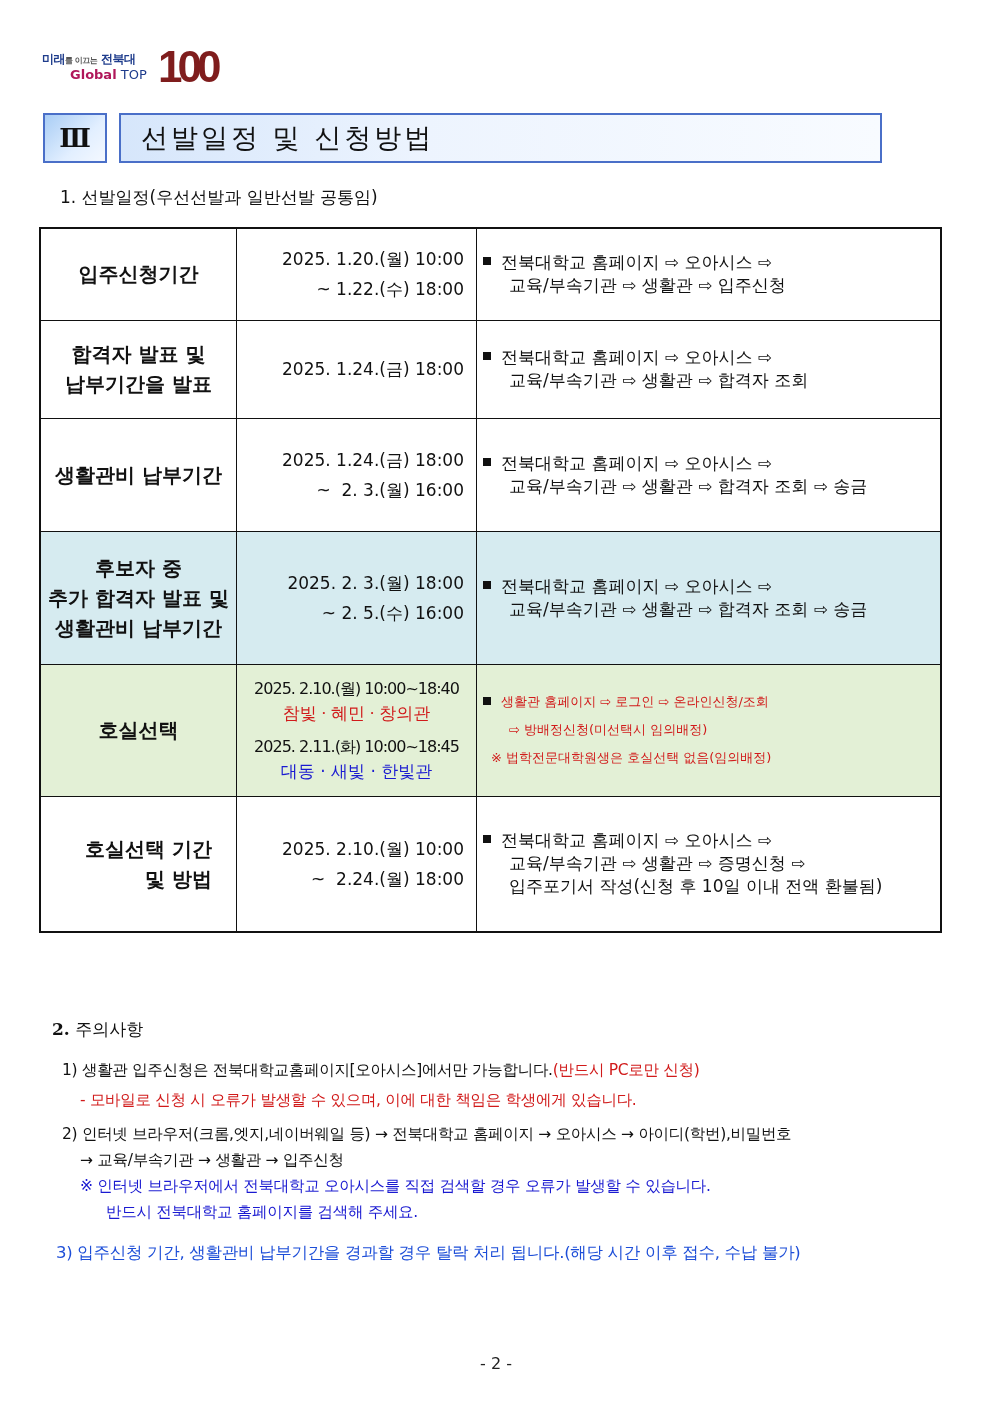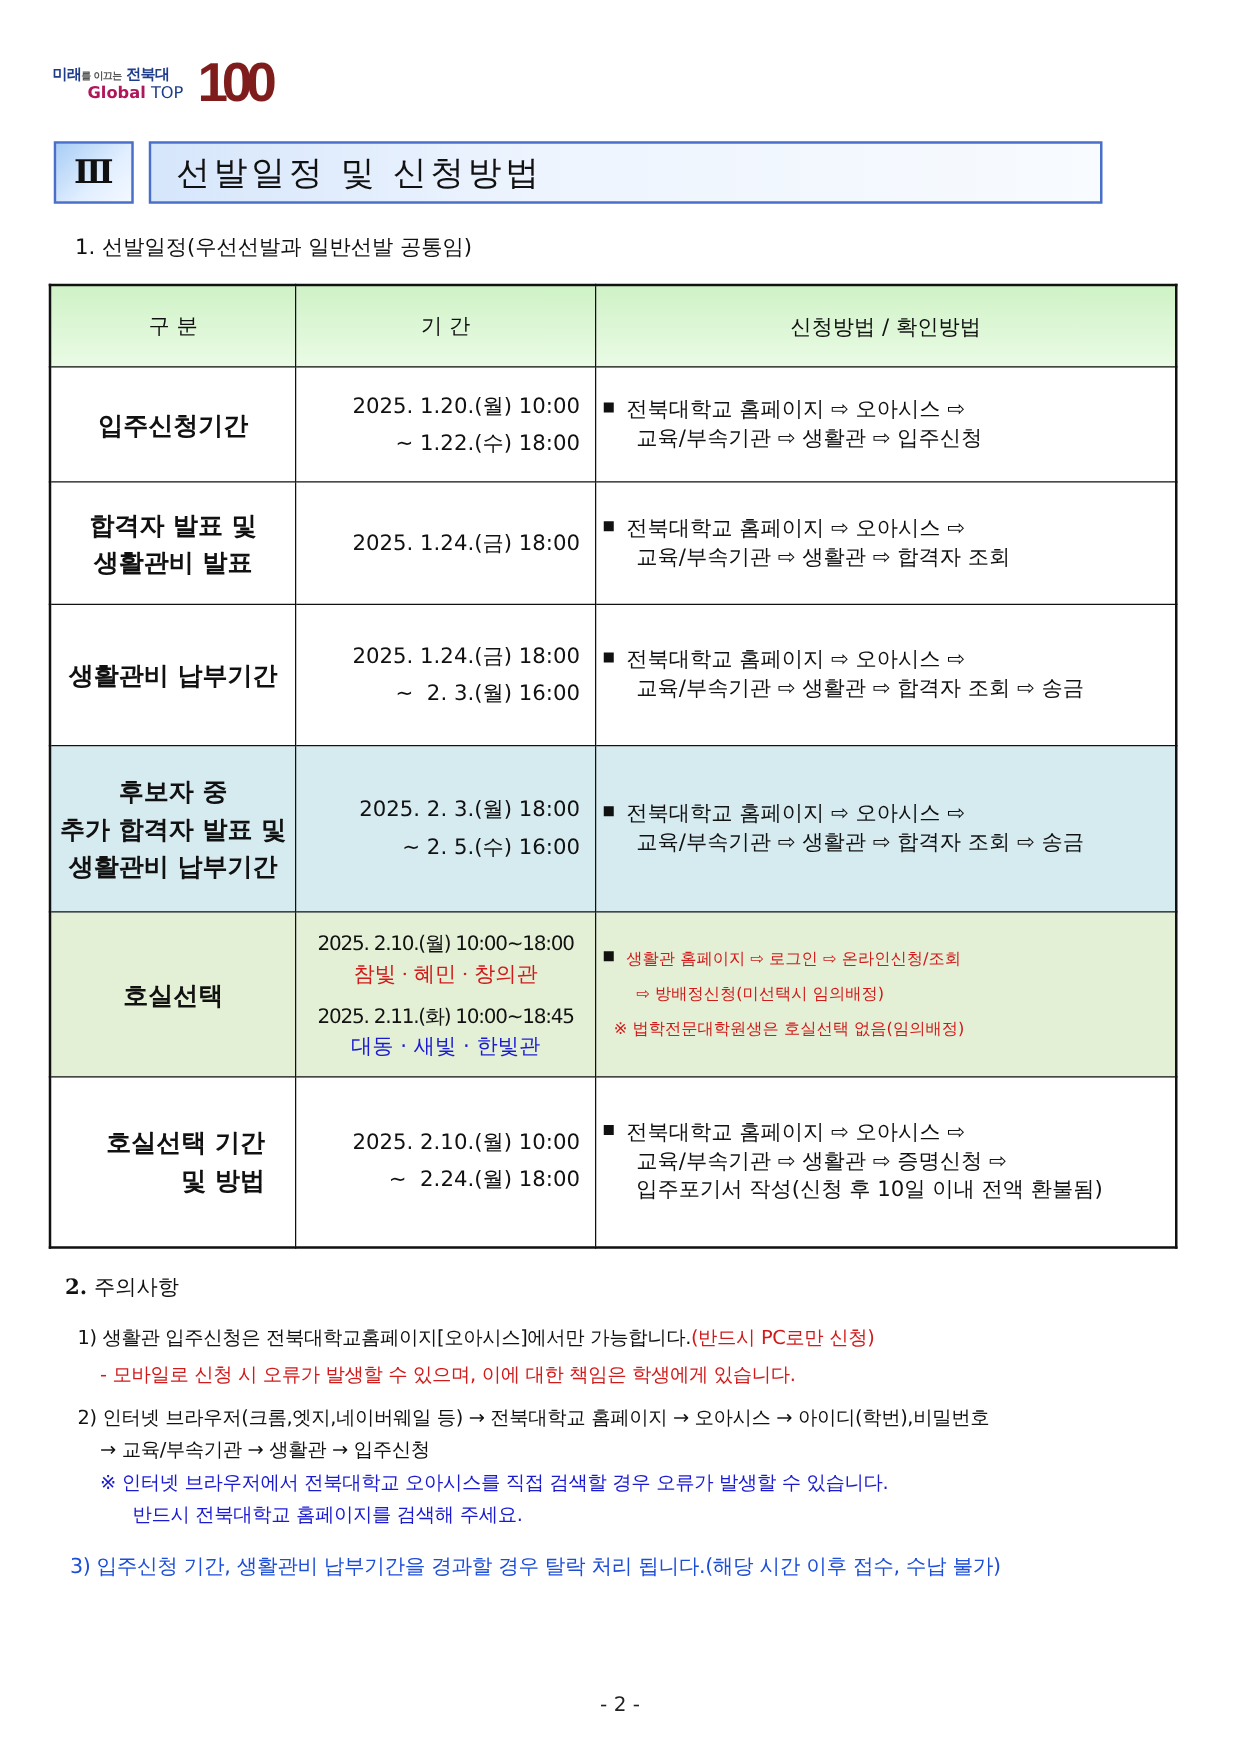--- a/index.html
+++ b/index.html
@@ -66,42 +66,37 @@
   <div class="logo-100">100</div>
 </div>
 
 <div class="sec-num">Ⅲ</div>
 <div class="sec-title">선발일정 및 신청방법</div>
 
 <div class="sub1">1. 선발일정(우선선발과 일반선발 공통임)</div>
 
 <table class="sched">
   <tbody>
-      <tr>
-    <th class="c1">구  분</th>
-    <th class="c2" style="text-align:center;">기      간</th>
-    <th>신청방법 / 확인방법</th>
-  </tr>
 
   <tr style="height:92px;">
     <td class="c1"><span>입주신청기간</span></td>
     <td class="c2">
       <span class="date-line">2025. 1.20.(월) 10:00</span>
       <span class="date-line">~ 1.22.(수) 18:00</span>
     </td>
     <td class="c3">
       <span class="method"><span class="bullet"></span><span>전북대학교 홈페이지 ⇨ 오아시스 ⇨</span></span>
       <span class="method" style="padding-left:26px;text-indent:0;">교육/부속기관 ⇨ 생활관 ⇨ 입주신청</span>
     </td>
   </tr>
 
   <tr style="height:98px;">
     <td class="c1">
       <span style="display:block;">합격자 발표 및</span>
-      <span style="display:block;">생활관비 발표</span>
+      <span style="display:block;">납부기간을 발표</span>
     </td>
     <td class="c2">
       <span class="date-line">2025. 1.24.(금) 18:00</span>
     </td>
     <td class="c3">
       <span class="method"><span class="bullet"></span><span>전북대학교 홈페이지 ⇨ 오아시스 ⇨</span></span>
       <span class="method" style="padding-left:26px;text-indent:0;">교육/부속기관 ⇨ 생활관 ⇨ 합격자 조회</span>
     </td>
   </tr>
 
@@ -129,21 +124,21 @@
     </td>
     <td class="c3">
       <span class="method"><span class="bullet"></span><span>전북대학교 홈페이지 ⇨ 오아시스 ⇨</span></span>
       <span class="method" style="padding-left:26px;text-indent:0;">교육/부속기관 ⇨ 생활관 ⇨ 합격자 조회 ⇨ 송금</span>
     </td>
   </tr>
 
   <tr class="row-green" style="height:132px;">
     <td class="c1"><span>호실선택</span></td>
     <td class="c2" style="line-height:25px;">
-      <span class="date-center condensed">2025. 2.10.(월) 10:00~18:00</span>
+      <span class="date-center condensed">2025. 2.10.(월) 10:00~18:40</span>
       <span class="date-center red" style="margin-bottom:8px;font-family:Liberation Serif, serif;">참빛 · 혜민 · 창의관</span>
       <span class="date-center condensed">2025. 2.11.(화) 10:00~18:45</span>
       <span class="date-center blue">대동 · 새빛 · 한빛관</span>
     </td>
     <td class="c3" style="line-height:28px;font-size:13px;">
       <span class="method red"><span class="bullet"></span><span>생활관 홈페이지 ⇨ 로그인 ⇨ 온라인신청/조회</span></span>
       <span class="method red" style="padding-left:26px;text-indent:0;">⇨ 방배정신청(미선택시 임의배정)</span>
       <span class="method red" style="padding-left:8px;text-indent:0;">※ 법학전문대학원생은 호실선택 없음(임의배정)</span>
     </td>
   </tr>

